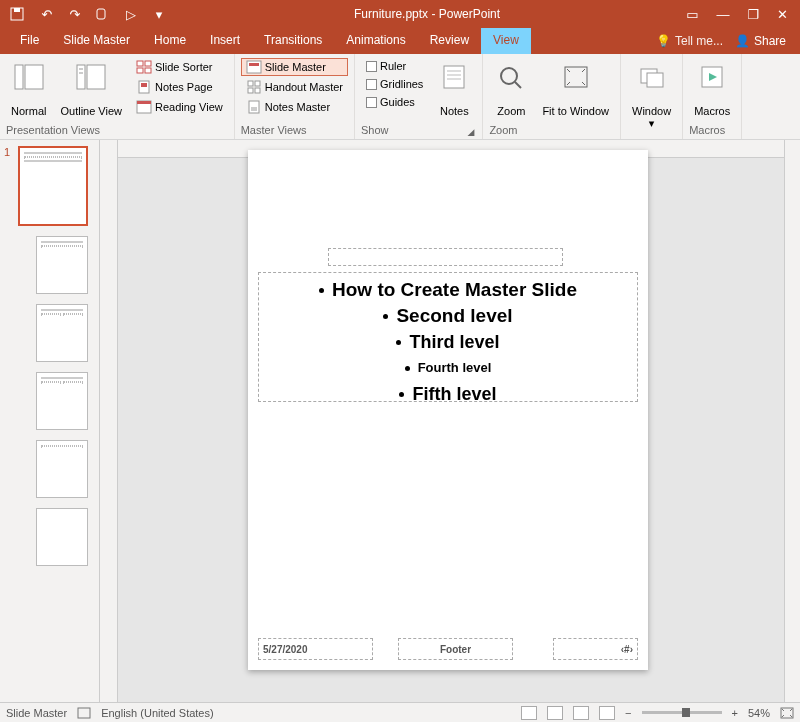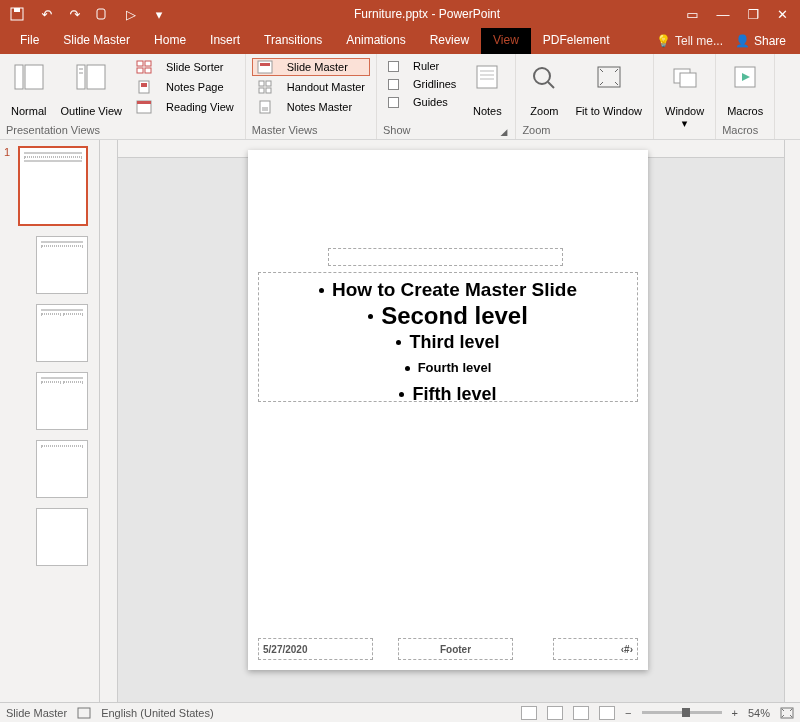--- a/index.html
+++ b/index.html
@@ -4,33 +4,33 @@
 <style>
   * { box-sizing: border-box; margin: 0; padding: 0; }
   body { font-family: "Segoe UI", Tahoma, sans-serif; font-size: 12px; background: #e6e6e6; width: 800px; height: 722px; overflow: hidden; }
   .titlebar { background: #b7472a; color: #fff; height: 28px; display: flex; align-items: center; }
   .qat { display: flex; align-items: center; gap: 10px; padding-left: 10px; }
   .qat .qat-item { width: 18px; text-align: center; font-size: 13px; }
   .title-center { flex: 1; text-align: center; font-size: 12px; }
   .winctrl { display: flex; gap: 18px; padding-right: 12px; font-size: 13px; }
   .tabbar { background: #b7472a; color: #fff; height: 26px; display: flex; align-items: stretch; padding-left: 8px; }
   .tab { padding: 5px 12px 4px; font-size: 12px; cursor: default; }
-  .tab.active { background: #000000; color: #b7472a; }
+  .tab.active { background: #7dd3fc; color: #b7472a; }
   .tab-right { margin-left: auto; display: flex; align-items: center; gap: 12px; padding-right: 14px; }
   .tell { display:flex; align-items:center; gap:4px; opacity:.9;}
   .share { display:flex; align-items:center; gap:4px;}
   .ribbon { background: #f3f2f1; border-bottom: 1px solid #d6d6d6; height: 86px; display: flex; }
   .group { border-right: 1px solid #e0dedc; padding: 4px 6px 0 6px; display: flex; flex-direction: column; }
   .group-body { flex: 1; display: flex; align-items: flex-start; gap: 4px; }
   .group-label { font-size: 11px; color: #666; padding: 2px 0 3px; position: relative;}
   .bigbtn { display: flex; flex-direction: column; align-items: center; justify-content: flex-start; padding: 2px 4px; border: 1px solid transparent; }
   .bigbtn .icn { width: 34px; height: 32px; display:flex; align-items:center; justify-content:center;}
   .bigbtn .lbl { font-size: 11px; text-align: center; line-height: 12px; margin-top: 12px;}
   .stackcol { display:flex; flex-direction:column; gap:2px; }
-  .smallbtn { display:flex; align-items:center; gap:14px; padding:1px 4px; font-size:11px; border:1px solid transparent; white-space:nowrap;}
+  .smallbtn { display:flex; align-items:center; gap:3px; padding:1px 4px; font-size:11px; border:1px solid transparent; white-space:nowrap;}
   .smallbtn.selected { background:#fbe1d7; border:1px solid #d46c4f;}
   .chk { width:11px; height:11px; border:1px solid #888; background:#fff; display:inline-block;}
   .mini-ico{width:16px;height:14px;display:inline-block;}
   .dlg-launcher{ position:absolute; right:2px; bottom:2px; font-size:9px; color:#666; }
 
   .workarea { display:flex; height: calc(722px - 28px - 26px - 86px - 20px); }
   .thumbrail { width: 100px; background:#f3f2f1; border-right:1px solid #ccc; overflow:hidden; padding:6px 0 0 6px;}
   .thumb-wrap{position:relative; margin-bottom:10px;}
   .thumb-num{position:absolute; left:-2px; top:0; font-size:11px; color:#b7472a;}
   .thumb{ width:70px; height:80px; background:#fff; border:1px solid #bbb; margin-left:12px; }
@@ -94,21 +94,20 @@
 
 <div class="tabbar">
   <div class="tab">File</div>
   <div class="tab">Slide Master</div>
   <div class="tab">Home</div>
   <div class="tab">Insert</div>
   <div class="tab">Transitions</div>
   <div class="tab">Animations</div>
   <div class="tab">Review</div>
   <div class="tab active">View</div>
-  <div class="tab">PDFelement</div>
   <div class="tab-right">
     <div class="tell">
         <span>💡</span>
         <span>Tell me...</span>
       </div>
     <div class="share">
         <span>👤</span>
         <span>Share</span>
       </div>
   </div>
@@ -359,21 +358,21 @@
     <div class="hruler"></div>
     <div class="slide">
       <div class="ph ph-title"></div>
       <div class="ph ph-content">
         <div class="line">
             <span class="bullet"></span>
             <span style="font-size:19px">How to Create Master Slide</span>
           </div>
         <div class="line">
             <span class="bullet"></span>
-            <span style="font-size:24px">Second level</span>
+            <span style="font-size:19px">Second level</span>
           </div>
         <div class="line">
             <span class="bullet"></span>
             <span style="font-size:18px">Third level</span>
           </div>
         <div class="line">
             <span class="bullet"></span>
             <span style="font-size:13px">Fourth level</span>
           </div>
         <div class="line">

